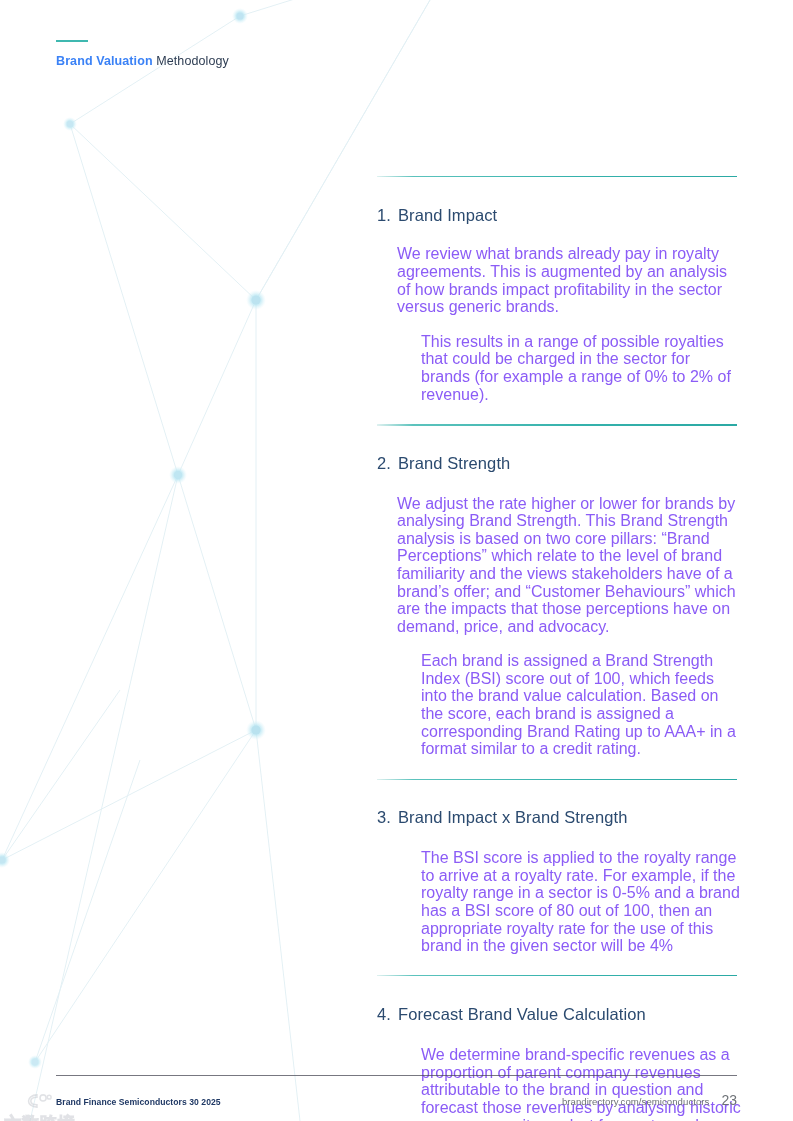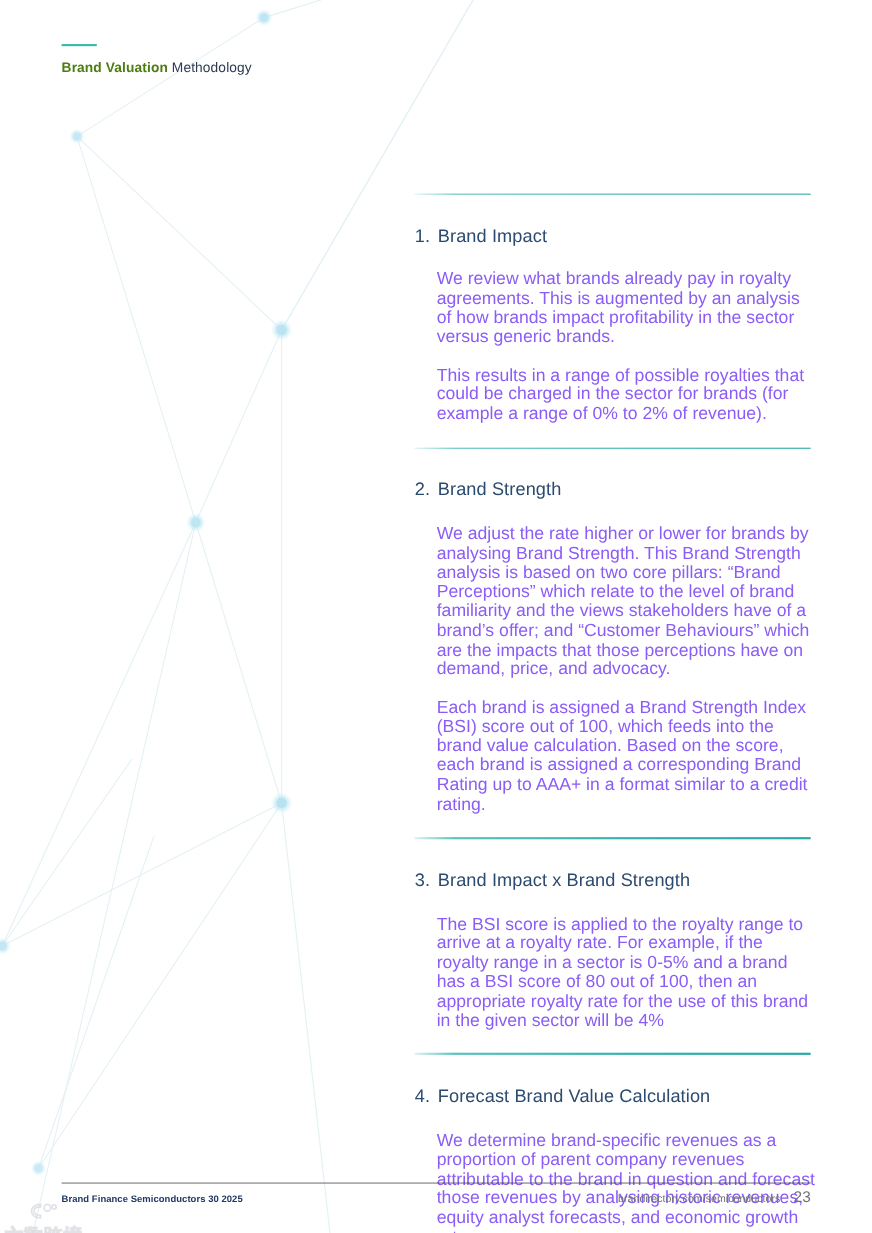--- a/index.html
+++ b/index.html
@@ -41,21 +41,21 @@
     margin-bottom: 12px;
   }
   .header-title {
     font-size: 12.5px;
     color: #1f3864;
     letter-spacing: 0.1px;
     white-space: nowrap;
   }
   .header-title .hdr-bold {
     font-weight: 700;
-    color: #4d7c0f;
+    color: #3b82f6;
   }
   .header-title .hdr-light {
     font-weight: 400;
     color: #2d3c52;
   }
 
   
   .content-col {
     position: absolute;
     left: 377px;
@@ -89,21 +89,21 @@
     margin: 22px 0 0 20px;
     width: 344px;
   }
   .para {
     font-size: 16px;
     line-height: 17.6px;
     color: #8b5cf6;
     margin: 0 0 17px 0;
     letter-spacing: 0.01px;
   }
-  .para:last-child { margin-bottom: 0; }
+  .para:last-child { margin-bottom: 0; margin-left: 24px; }
 
   
   .sec-1 .section-body { margin-top: 20px; }
   .sec-1 { padding-bottom: 21px; }
   .sec-2 { padding-bottom: 21px; }
   .sec-3 { padding-bottom: 20px; }
   .sec-4 { padding-bottom: 0; }
 
   .sec-2 .section-title { margin-top: 28px; }
   .sec-3 .section-title { margin-top: 28px; }
@@ -120,21 +120,21 @@
   .footer-rule {
     height: 1px;
     background: #4a4a55;
     opacity: 0.75;
     width: 681px;
   }
   .footer-row {
     display: flex;
     justify-content: space-between;
     align-items: baseline;
-    margin-top: 4px;
+    margin-top: 16px;
   }
   .footer-left {
     font-size: 8.6px;
     font-weight: 700;
     color: #1f3864;
     letter-spacing: 0.05px;
   }
   .footer-right {
     display: flex;
     align-items: baseline;

